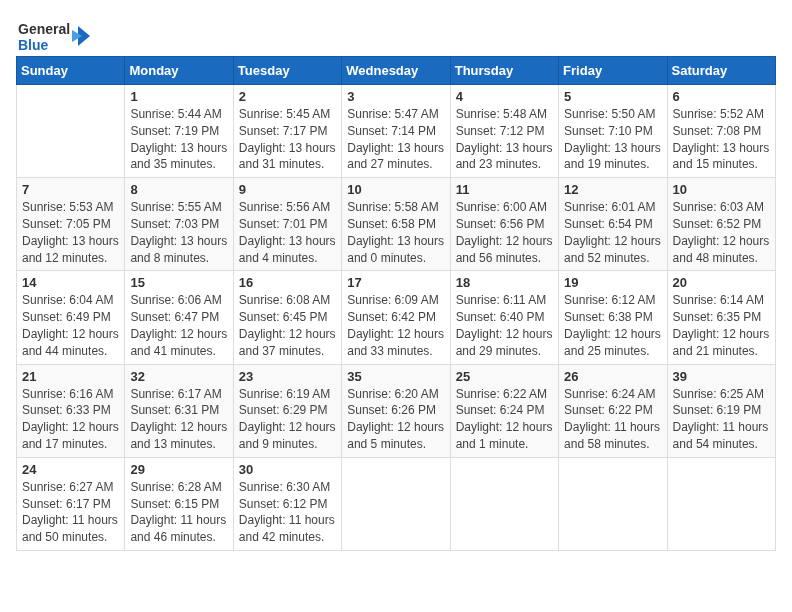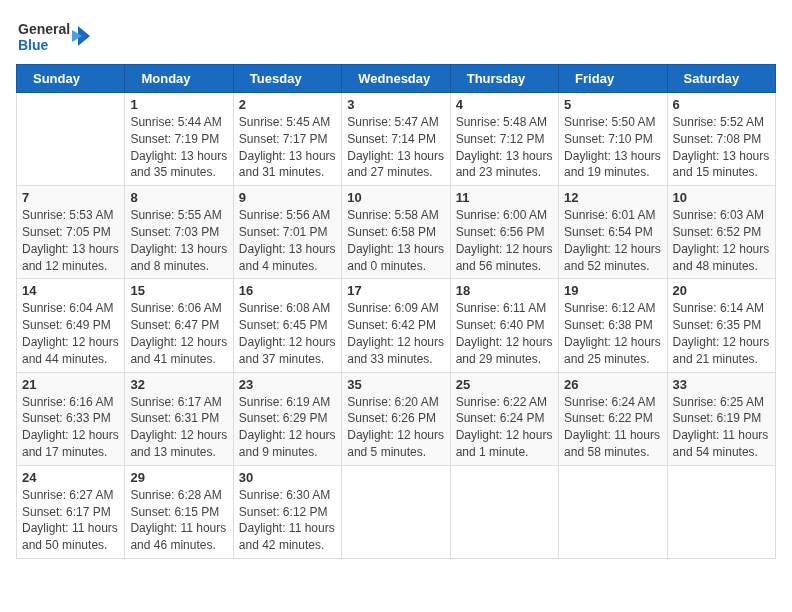--- a/index.html
+++ b/index.html
@@ -7,21 +7,20 @@
       font-family: Arial, sans-serif;
       background: #fff;
       width: 792px;
       min-height: 612px;
       padding: 16px;
     }
     .header {
       display: flex;
       align-items: flex-start;
       justify-content: space-between;
-      margin-bottom: 8px;
     }
     .logo {
       display: flex;
       align-items: center;
       gap: 4px;
     }
     .logo-icon {
       width: 32px;
       height: 32px;
     }
@@ -39,21 +38,21 @@
     }
     table {
       width: 100%;
       border-collapse: collapse;
       border: 1px solid #ccc;
     }
     th {
       background: #1a6bbf;
       color: #fff;
       font-size: 13px;
-      padding: 6px 16px;
+      padding: 6px 4px;
       text-align: left;
       border: 1px solid #1558a0;
     }
     td {
       vertical-align: top;
       border: 1px solid #ddd;
       padding: 4px 5px;
       font-size: 10.5px;
       color: #333;
       width: 14.28%;
@@ -217,21 +216,21 @@
         </td>
         <td>
           <span class="day-num">25</span>
           <div class="cell-info">Sunrise: 6:22 AM<br>Sunset: 6:24 PM<br>Daylight: 12 hours and 1 minute.</div>
         </td>
         <td>
           <span class="day-num">26</span>
           <div class="cell-info">Sunrise: 6:24 AM<br>Sunset: 6:22 PM<br>Daylight: 11 hours and 58 minutes.</div>
         </td>
         <td>
-          <span class="day-num">33</span>
+          <span class="day-num">39</span>
           <div class="cell-info">Sunrise: 6:25 AM<br>Sunset: 6:19 PM<br>Daylight: 11 hours and 54 minutes.</div>
         </td>
       </tr>
       <tr>
         <td>
           <span class="day-num">24</span>
           <div class="cell-info">Sunrise: 6:27 AM<br>Sunset: 6:17 PM<br>Daylight: 11 hours and 50 minutes.</div>
         </td>
         <td>
           <span class="day-num">29</span>

